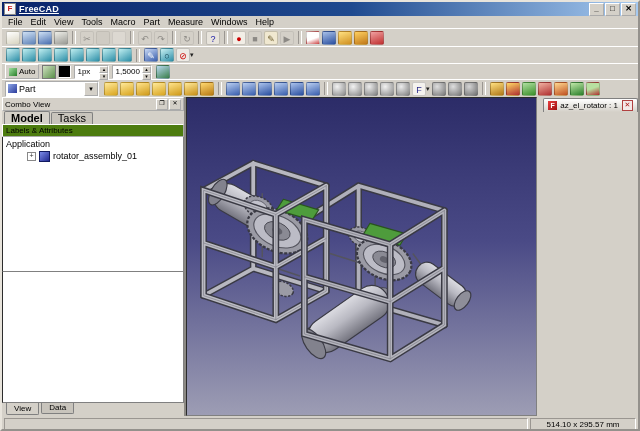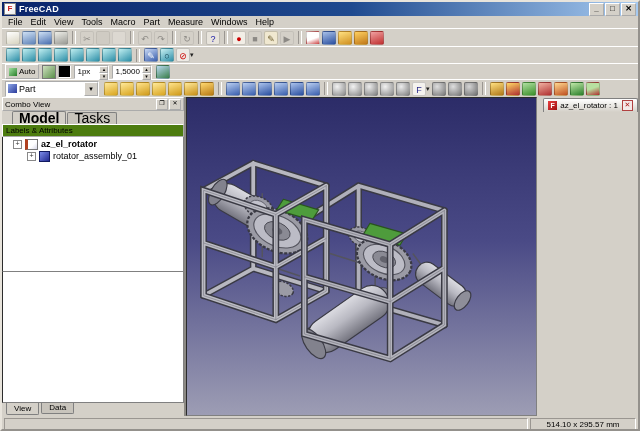--- a/index.html
+++ b/index.html
@@ -7,21 +7,21 @@
     position:relative;width:636px;height:427px;margin:0;
     border:2px outset #e8e4dc;background:#d4d0c8;
     font-family:"Liberation Sans",sans-serif;overflow:hidden;
     -webkit-font-smoothing:antialiased;
   }
   
   .titlebar{height:14px;background:linear-gradient(90deg,#0a246a 0%,#1f4a8f 55%,#a6caf0 100%);
     display:flex;align-items:center;padding:0 2px;color:#fff;font-size:9px;font-weight:bold;}
   .app-icon{width:10px;height:10px;background:linear-gradient(135deg,#fff 40%,#e8e8e8);border:1px solid #888;
     color:#cc2222;font-size:8px;line-height:9px;text-align:center;font-weight:bold;margin-right:3px;}
-  .title-text{flex:1;letter-spacing:.2px;}
+  .title-text{flex:1;letter-spacing:.2px;text-decoration:underline;}
   .win-btn{width:13px;height:11px;background:#d4d0c8;border:1px outset #fff;color:#000;
     font-size:8px;line-height:9px;text-align:center;margin-left:1px;font-weight:bold;}
   
   .menubar{height:12px;display:flex;align-items:center;font-size:9px;padding-left:2px;color:#000;}
   .menu-item{padding:0 4px;text-align:center;}
   
   .toolbar{display:flex;align-items:center;border-top:1px solid #fff;padding-left:3px;background:#d4d0c8;}
   .tb1{height:17px}.tb2{height:16px}.tb3{height:15px}.tb4{height:17px}
   .tbi{width:14px;height:14px;border-radius:2px;margin:0 1px;font-size:9px;line-height:14px;
     text-align:center;display:inline-block;border:1px solid rgba(0,0,0,.18);box-sizing:border-box;color:#222;}
@@ -42,21 +42,21 @@
   .wb-combo .wbi{width:9px;height:9px;background:linear-gradient(135deg,#8fa8e8,#2a3a9a);margin:0 2px;display:inline-block;}
   .wb-combo .lbl{flex:1;}
   .wb-combo .drop{width:12px;height:12px;background:#d4d0c8;border:1px outset #fff;font-size:7px;line-height:11px;text-align:center;}
   
   .main{display:flex;height:319px;}
   
   .dock{width:184px;display:flex;flex-direction:column;background:#d4d0c8;border-right:2px outset #e0dcd4;box-sizing:border-box;}
   .dock-title{height:12px;display:flex;align-items:center;font-size:8px;padding:0 2px;border:1px outset #fff;background:#d4d0c8;}
   .dock-title .t{flex:1;}
   .dock-btn{width:10px;height:9px;border:1px outset #fff;background:#d4d0c8;font-size:6px;line-height:7px;text-align:center;margin-left:1px;}
-  .combo-tabs{height:13px;display:flex;align-items:flex-end;padding-left:10px;font-size:14px;}
+  .combo-tabs{height:13px;display:flex;align-items:flex-end;padding-left:2px;font-size:11px;}
   .combo-tabs .ctab{border:1px solid #808080;border-bottom:none;background:#c8c4bc;padding:0 6px;height:11px;line-height:11px;margin-right:1px;border-radius:2px 2px 0 0;}
   .combo-tabs .ctab.selected{background:#d4d0c8;height:12px;line-height:12px;font-weight:bold;}
   .tree-header{height:13px;background:#4d7c0f;border:1px outset #fff;font-size:8px;line-height:12px;padding-left:3px;box-sizing:border-box;}
   .tree{flex:1;background:#fff;font-size:9px;border:1px inset #808080;border-top:none;overflow:hidden;padding-top:1px;}
   .tree-row{display:flex;align-items:center;height:12px;padding-left:3px;white-space:nowrap;}
   .tree-row.i1{padding-left:10px;}
   .tree-row.i2{padding-left:24px;}
   .expander{width:7px;height:7px;border:1px solid #888;background:#fff;font-size:7px;line-height:6px;text-align:center;margin-right:3px;color:#333;flex:none;}
   .doc-ic{width:9px;height:9px;background:linear-gradient(135deg,#fff 55%,#d8d8e8);border:1px solid #777;border-left:3px solid #b04020;margin-right:3px;flex:none;}
   .cube-ic{width:9px;height:9px;background:linear-gradient(135deg,#7a8ae8,#222a90);border:1px solid #111a60;margin-right:3px;flex:none;}
@@ -228,24 +228,22 @@
         <span class="t">Combo View</span>
         <span class="dock-btn">❐</span>
         <span class="dock-btn">✕</span>
       </div>
       <div class="combo-tabs">
           <span class="ctab selected">Model</span>
           <span class="ctab">Tasks</span>
         </div>
       <div class="tree-header">Labels &amp; Attributes</div>
       <div class="tree">
-        <div class="tree-row i1">
-          <span class="expander">+</span>
-          <span class="doc-ic"></span>
-          <span class="bold">az_el_rotator</span>
+        <div class="tree-row">
+          <span>Application</span>
         </div>
         <div class="tree-row i2">
           <span class="expander">+</span>
           <span class="cube-ic"></span>
           <span>rotator_assembly_01</span>
         </div>
       </div>
       <div class="prop-body"></div>
       <div class="dock-bottom-tabs">
           <span class="ctab selected">View</span>

